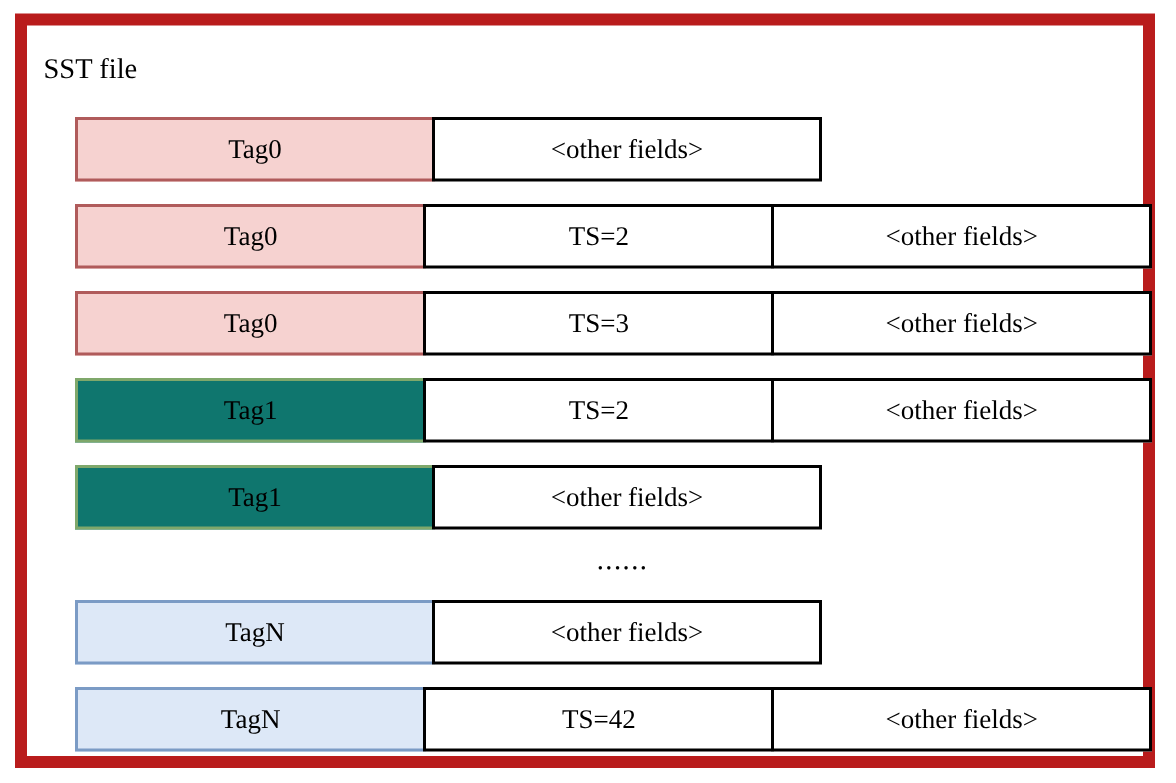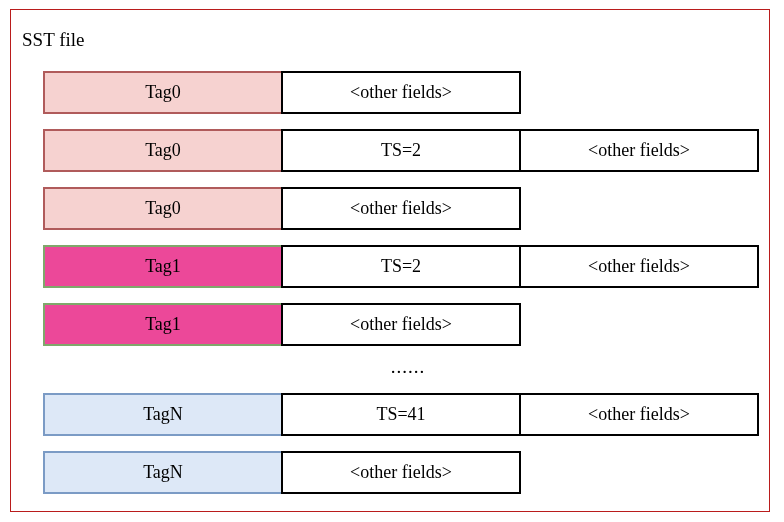--- a/index.html
+++ b/index.html
@@ -22,21 +22,21 @@
   }
 
   
   .sst-box {
     position: absolute;
     left: 10px;
     top: 9px;
     width: 760px;
     height: 503px;
     box-sizing: border-box;
-    border: 1px solid #b91c1c;
+    border: 8px solid #b91c1c;
     background: #ffffff;
   }
 
   .sst-title {
     position: absolute;
     left: 11px;
     top: 20px;
     font-size: 19px;
     line-height: 19px;
     color: #000000;
@@ -78,29 +78,29 @@
 
   .cell-ts {
     width: 240px;
     border: 2px solid #000000;
     border-left-width: 2px;
     margin-left: -2px;
     background: #ffffff;
   }
 
   .cell-other {
-    width: 240px;
+    width: 260px;
     border: 2px solid #000000;
     margin-left: -2px;
     background: #ffffff;
   }
 
   
   .tag-pink  { background: #f6d2d0; border-color: #b05b5b; }
-  .tag-green { background: #ec4899; border-color: #7fa86b; }
+  .tag-green { background: #0f766e; border-color: #7fa86b; }
   .tag-blue  { background: #dde8f7; border-color: #7b9bc5; }
 
   
   .ellipsis-row {
     position: absolute;
     left: 260px;
     width: 250px;
     height: 24px;
     display: flex;
     align-items: center;
@@ -127,42 +127,43 @@
       </div>
 
       <div class="record-row" style="top:119px">
         <div class="cell cell-tag tag-pink">Tag0</div>
         <div class="cell cell-ts">TS=2</div>
         <div class="cell cell-other">&lt;other fields&gt;</div>
       </div>
 
       <div class="record-row" style="top:177px">
         <div class="cell cell-tag tag-pink">Tag0</div>
+        <div class="cell cell-ts">TS=3</div>
         <div class="cell cell-other">&lt;other fields&gt;</div>
       </div>
 
       <div class="record-row" style="top:235px">
         <div class="cell cell-tag tag-green">Tag1</div>
         <div class="cell cell-ts">TS=2</div>
         <div class="cell cell-other">&lt;other fields&gt;</div>
       </div>
 
       <div class="record-row" style="top:293px">
         <div class="cell cell-tag tag-green">Tag1</div>
         <div class="cell cell-other">&lt;other fields&gt;</div>
       </div>
 
       <div class="ellipsis-row" style="top:345px">......</div>
 
       <div class="record-row" style="top:383px">
         <div class="cell cell-tag tag-blue">TagN</div>
-        <div class="cell cell-ts">TS=41</div>
         <div class="cell cell-other">&lt;other fields&gt;</div>
       </div>
 
       <div class="record-row" style="top:441px">
         <div class="cell cell-tag tag-blue">TagN</div>
+        <div class="cell cell-ts">TS=42</div>
         <div class="cell cell-other">&lt;other fields&gt;</div>
       </div>
 
     </div>
   </div>
 </div>
 
 </body></html>

